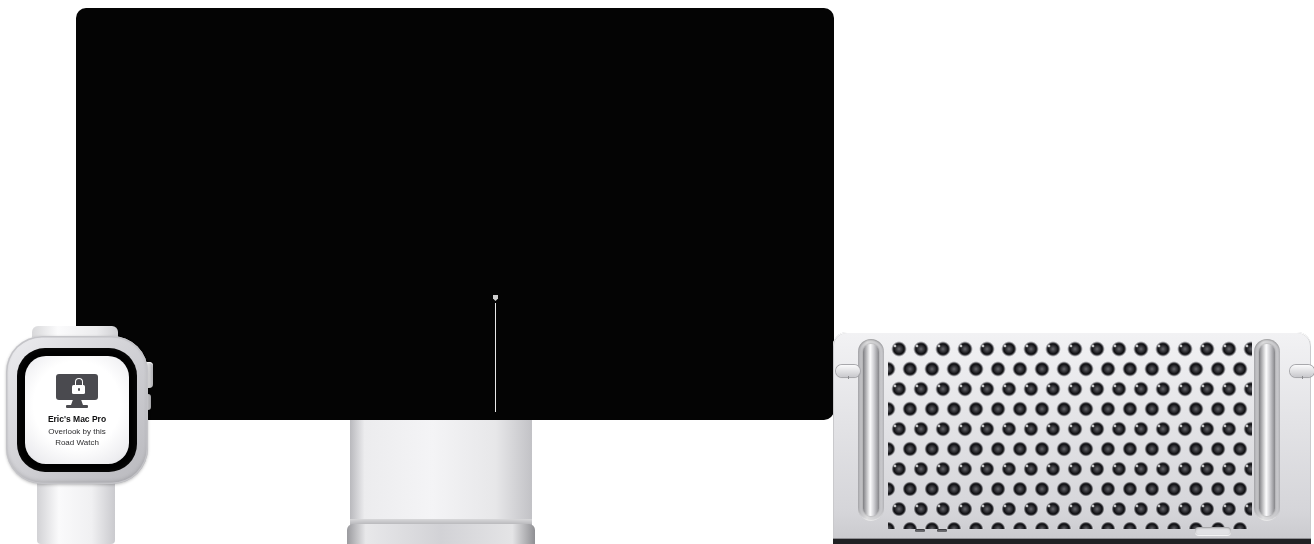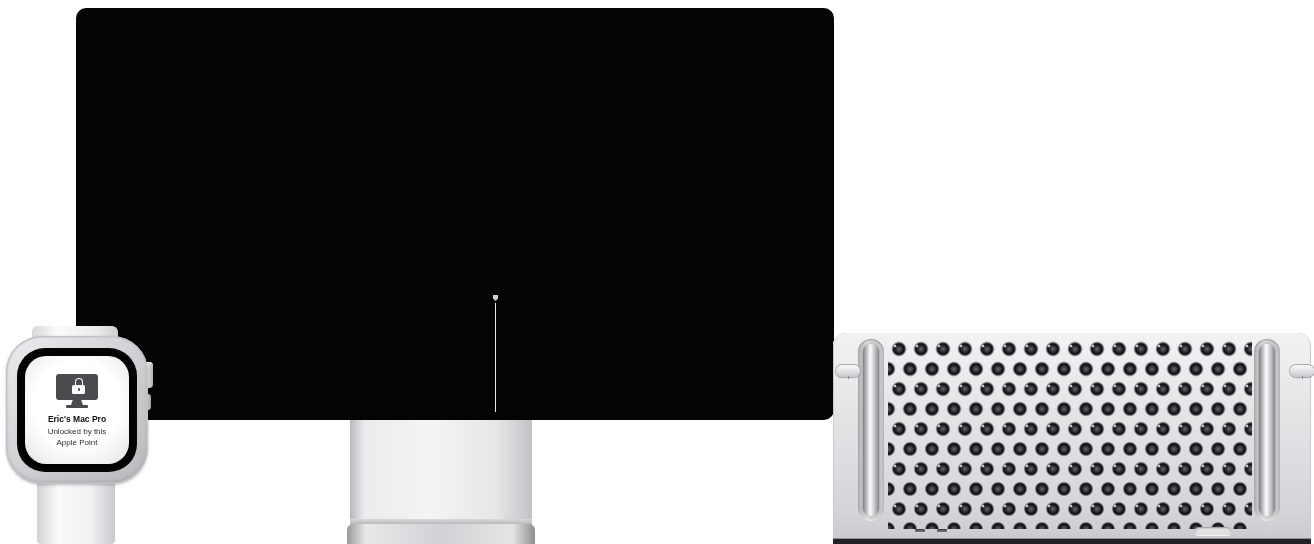--- a/index.html
+++ b/index.html
@@ -521,22 +521,22 @@
         <div class="wi-lock">
           <div class="wi-shackle"></div>
           <div class="wi-body"></div>
           <div class="wi-key"></div>
         </div>
       </div>
       <div class="wi-stand"></div>
       <div class="wi-base"></div>
     </div>
     <div class="abs" id="watch-title">Eric's Mac Pro</div>
-    <div class="abs" id="watch-sub1">Unlocked by this</div>
-    <div class="abs" id="watch-sub2">Apple Point</div>
+    <div class="abs" id="watch-sub1">Overlook by this</div>
+    <div class="abs" id="watch-sub2">Road Watch</div>
   </div>
 
   <div class="abs" id="macpro">
     <div id="mp-grille"></div>
     <div class="mp-handle" style="left:25px">
         <div class="bar"></div>
       </div>
     <div class="mp-handle" style="left:421px">
         <div class="bar"></div>
       </div>

